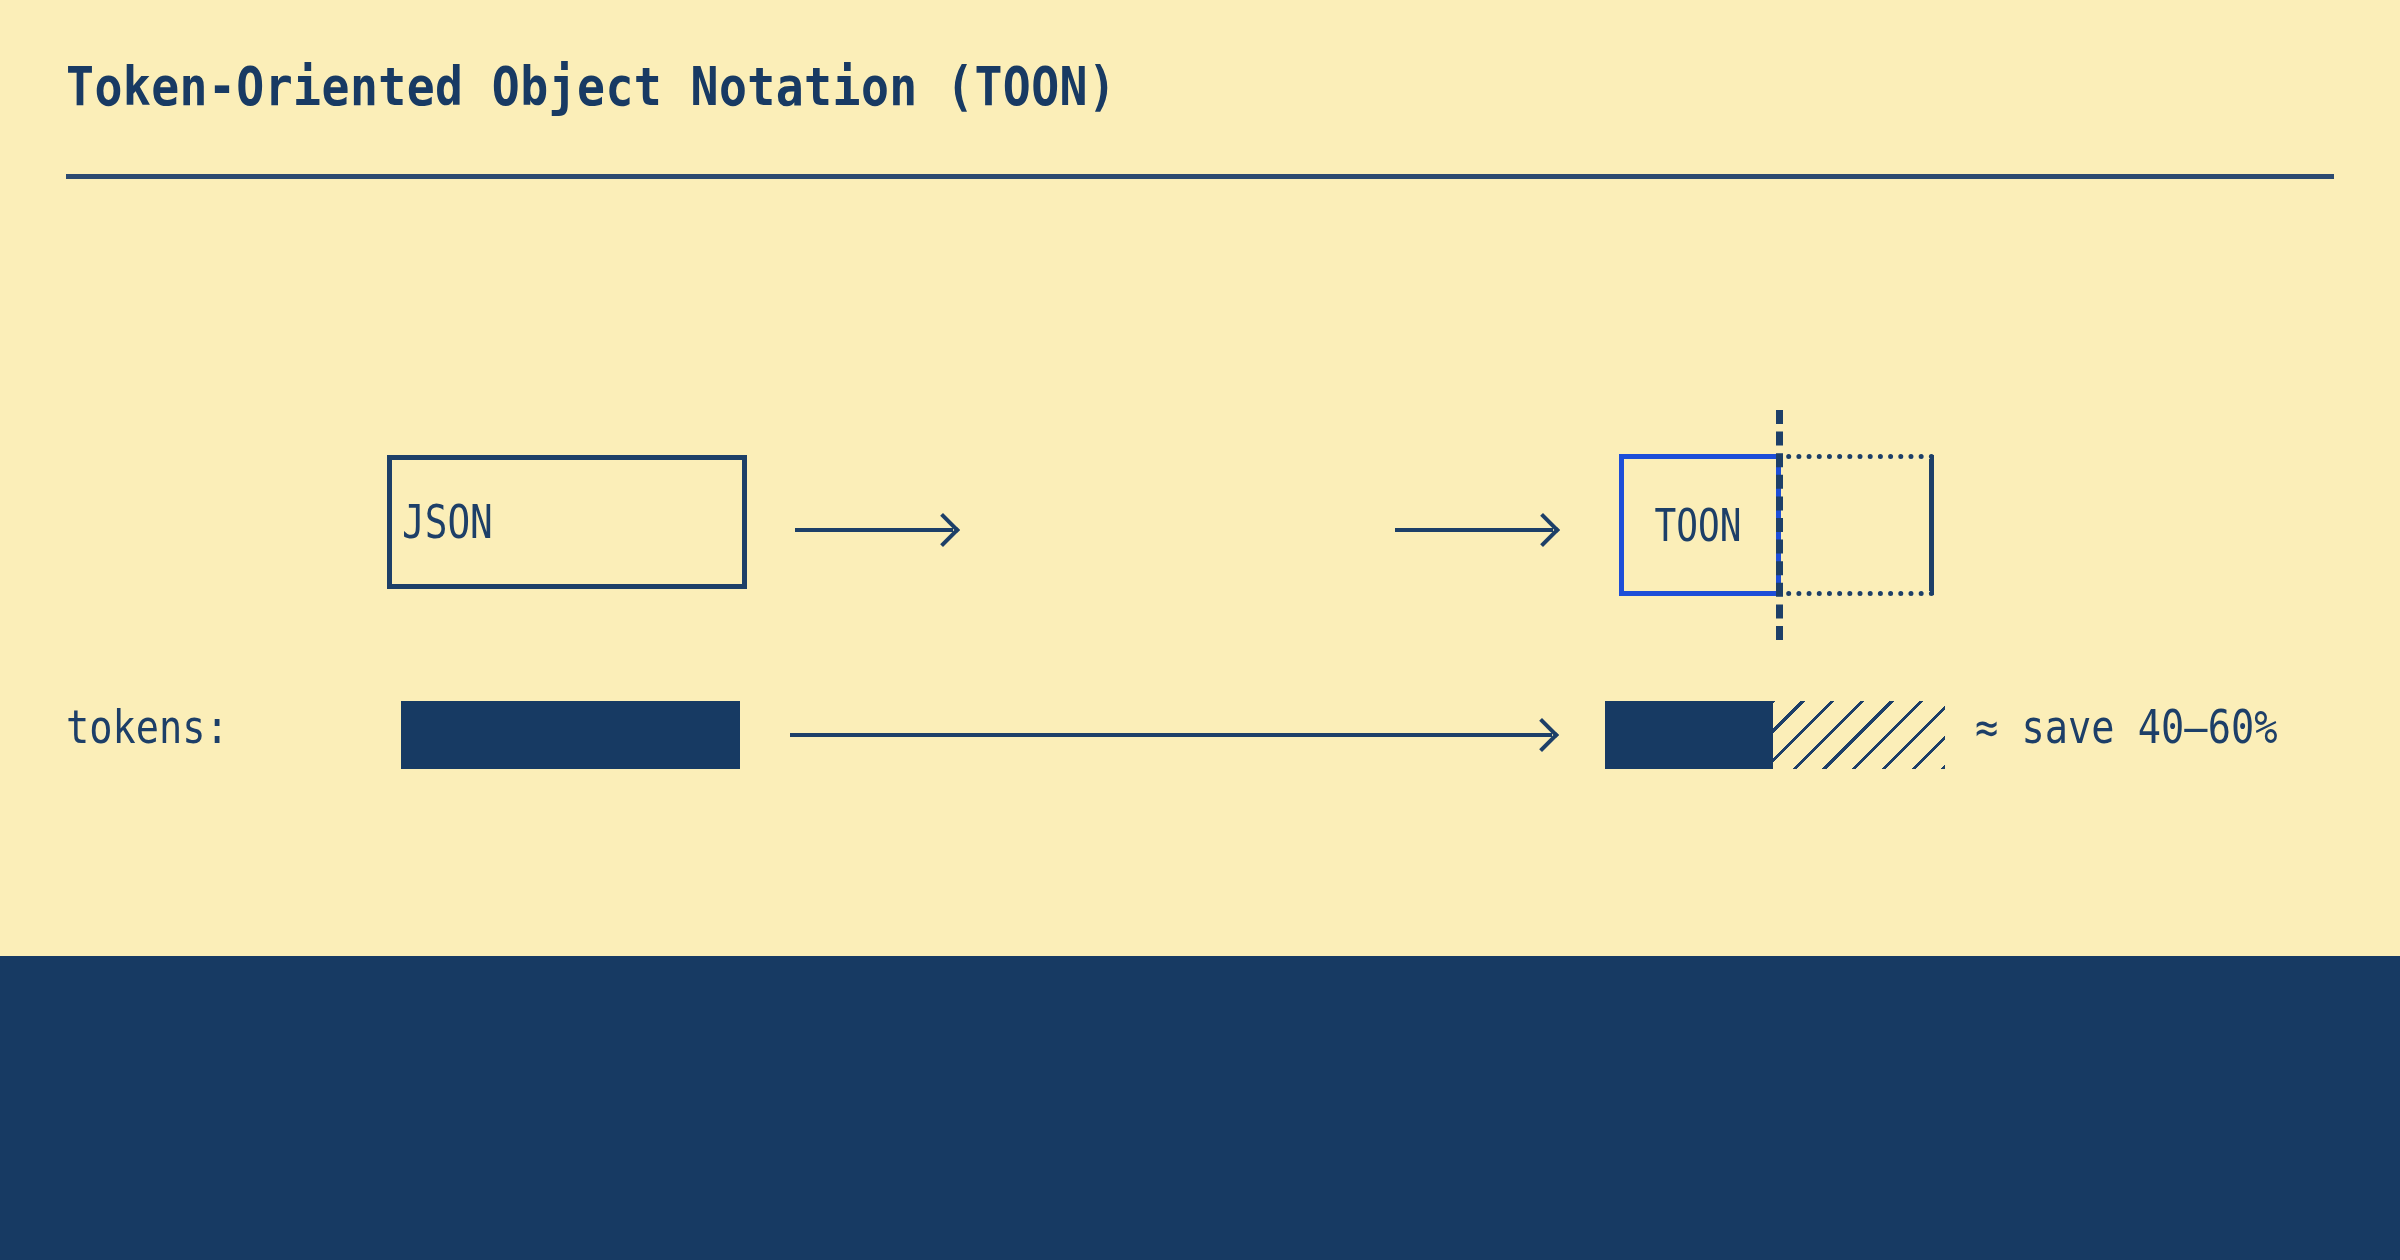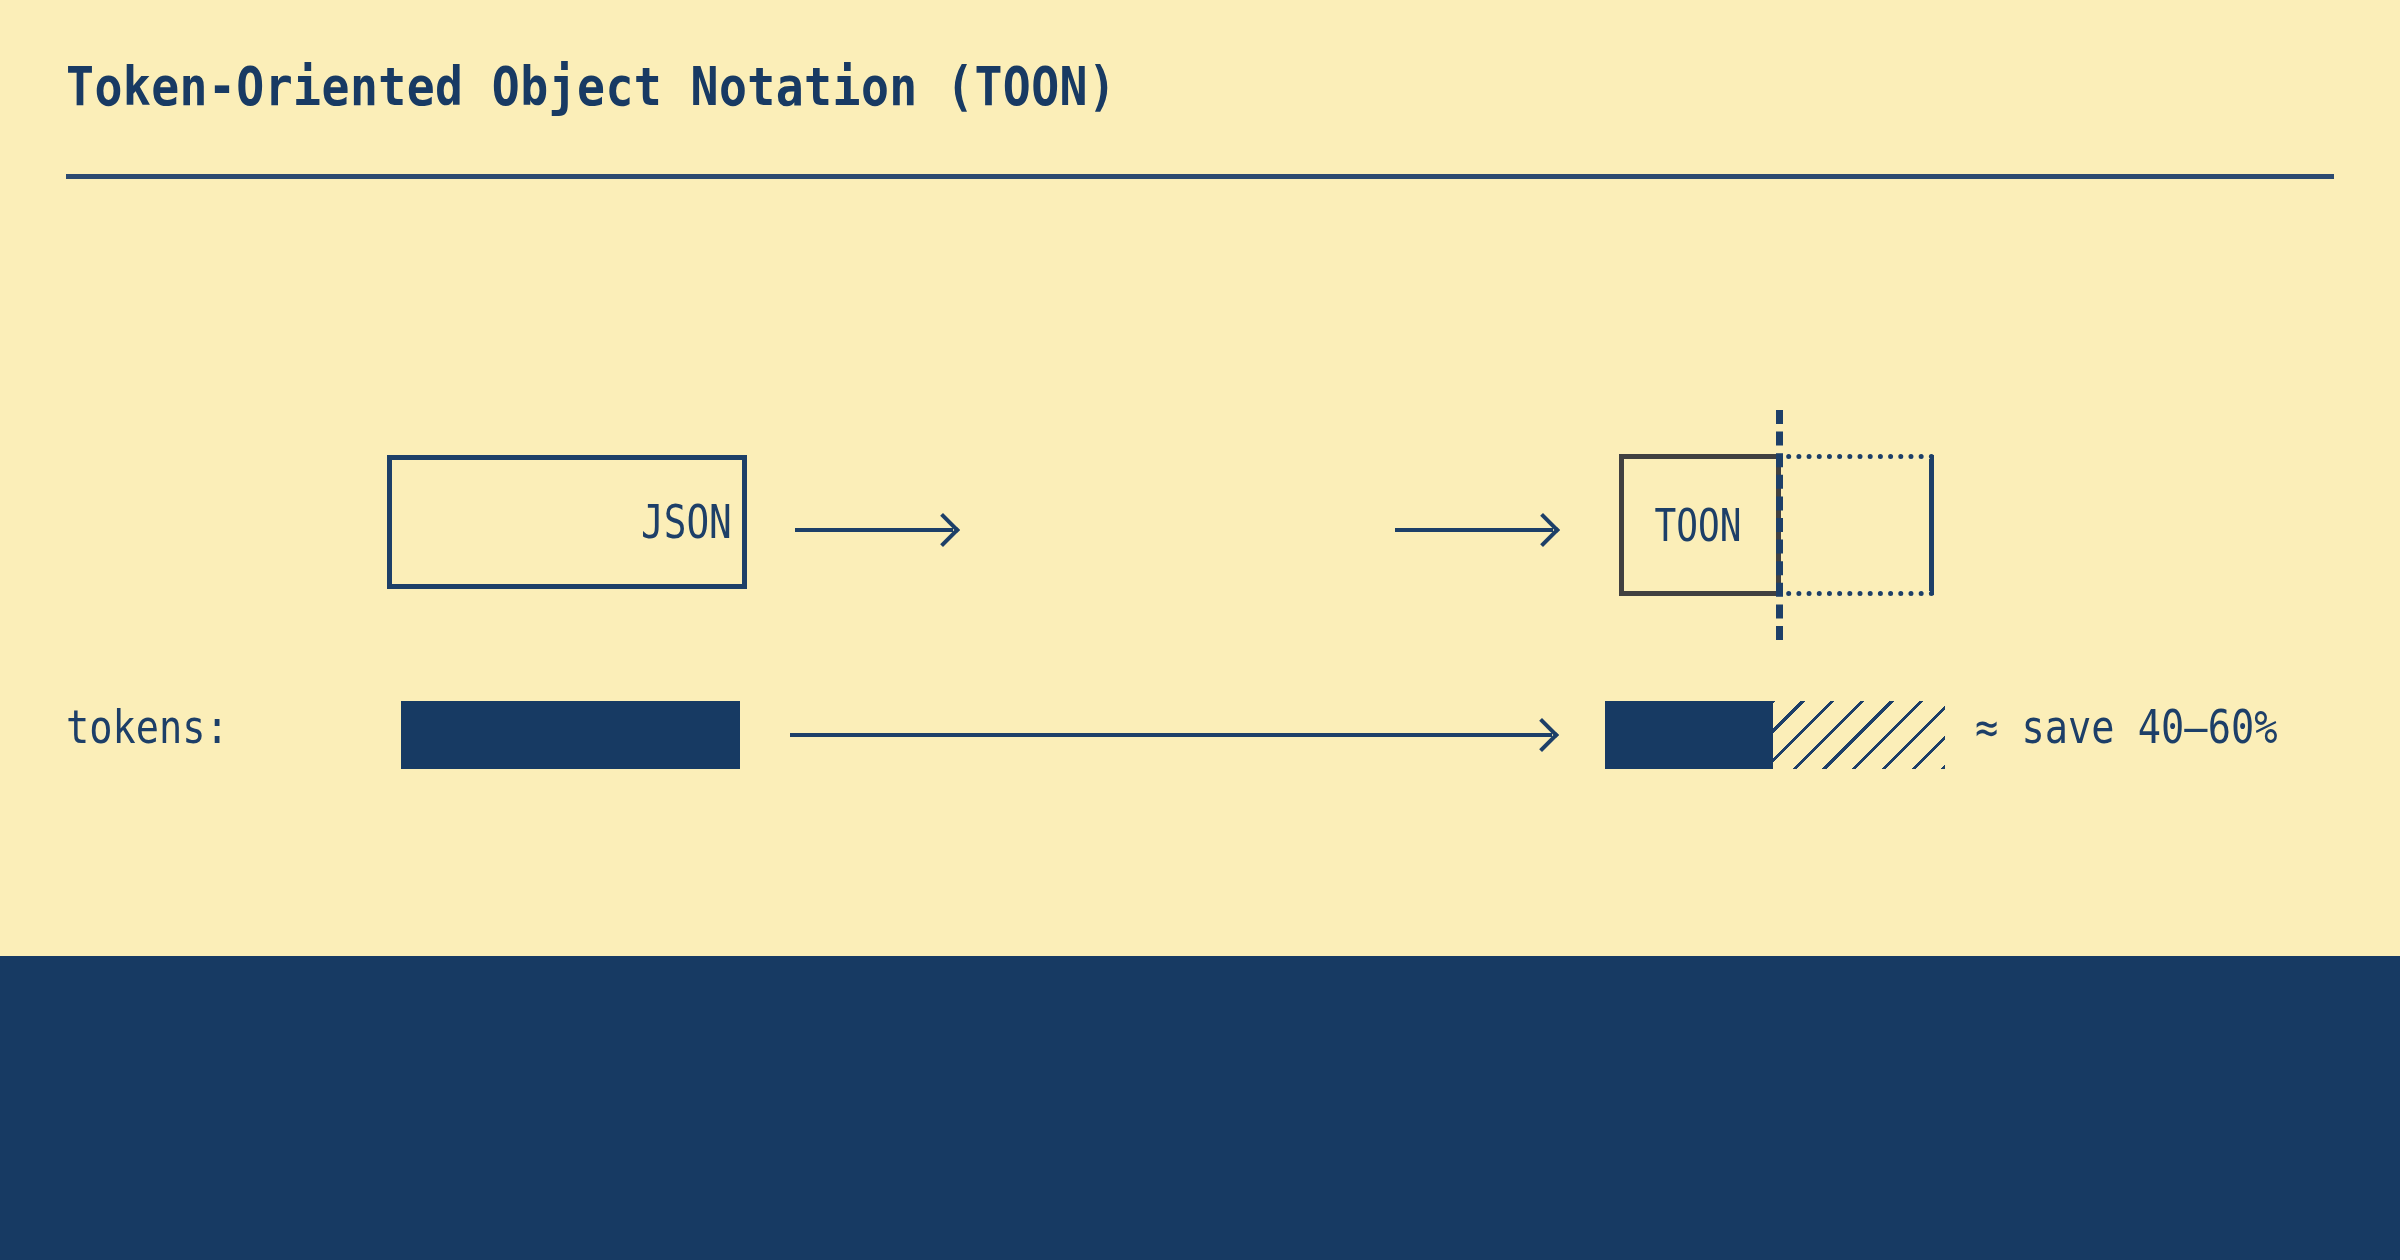--- a/index.html
+++ b/index.html
@@ -44,21 +44,21 @@
   .box-json {
     position: absolute;
     left: 387px;
     top: 455px;
     width: 360px;
     height: 134px;
     border: 5px solid #1d3f68;
     box-sizing: border-box;
     display: flex;
     align-items: center;
-    justify-content: flex-end;
+    justify-content: flex-start;
   }
   .box-json .lbl {
     font-size: 46px;
     transform: scaleX(0.82);
     color: #1d3f68;
   }
 
   .arrow {
     position: absolute;
     height: 4px;
@@ -110,21 +110,21 @@
     color: #1d3f68;
   }
   .hatch-band .fn .it { font-style: italic; }
 
   .box-toon {
     position: absolute;
     left: 1619px;
     top: 454px;
     width: 162px;
     height: 142px;
-    border: 5px solid #404040;
+    border: 5px solid #1d4ed8;
     box-sizing: border-box;
     display: flex;
     align-items: center;
     justify-content: center;
   }
   .box-toon .lbl {
     font-size: 44px;
     transform: scaleX(0.82);
     color: #1d3f68;
     margin-left: -4px;

